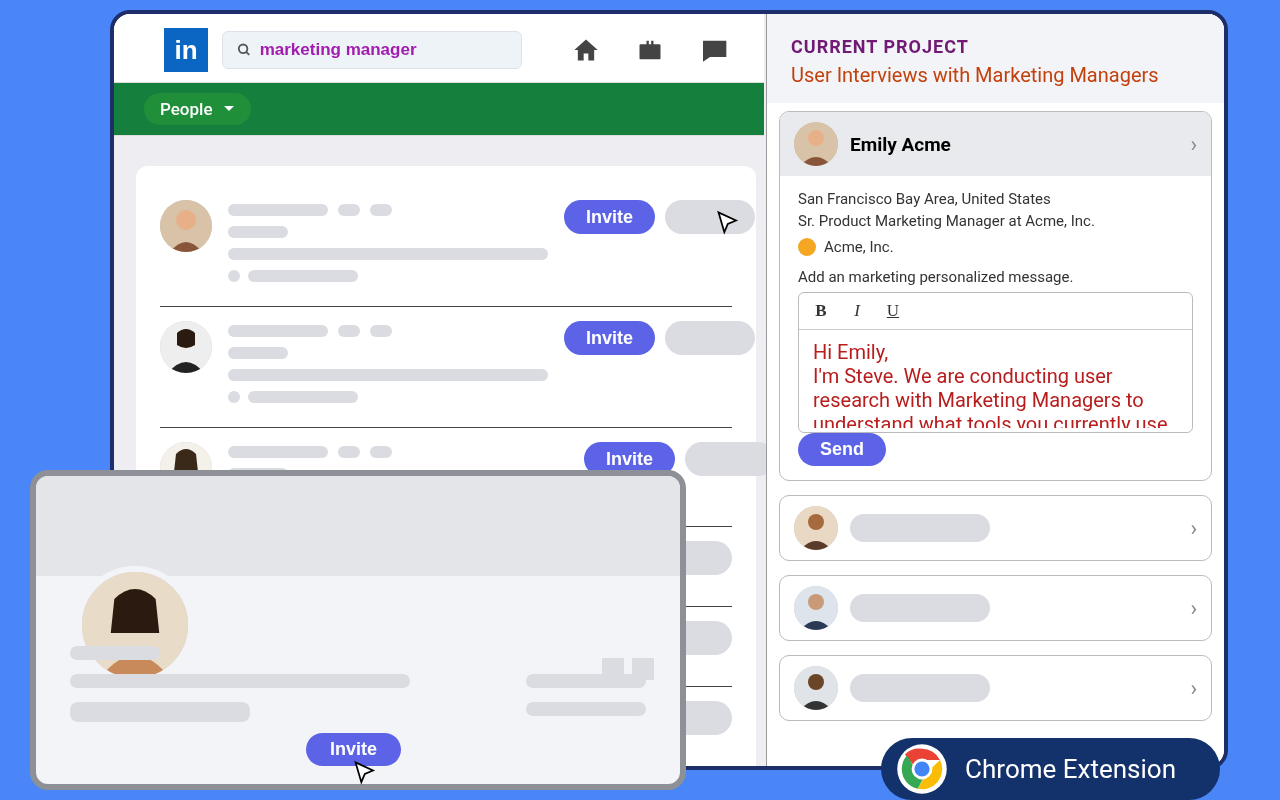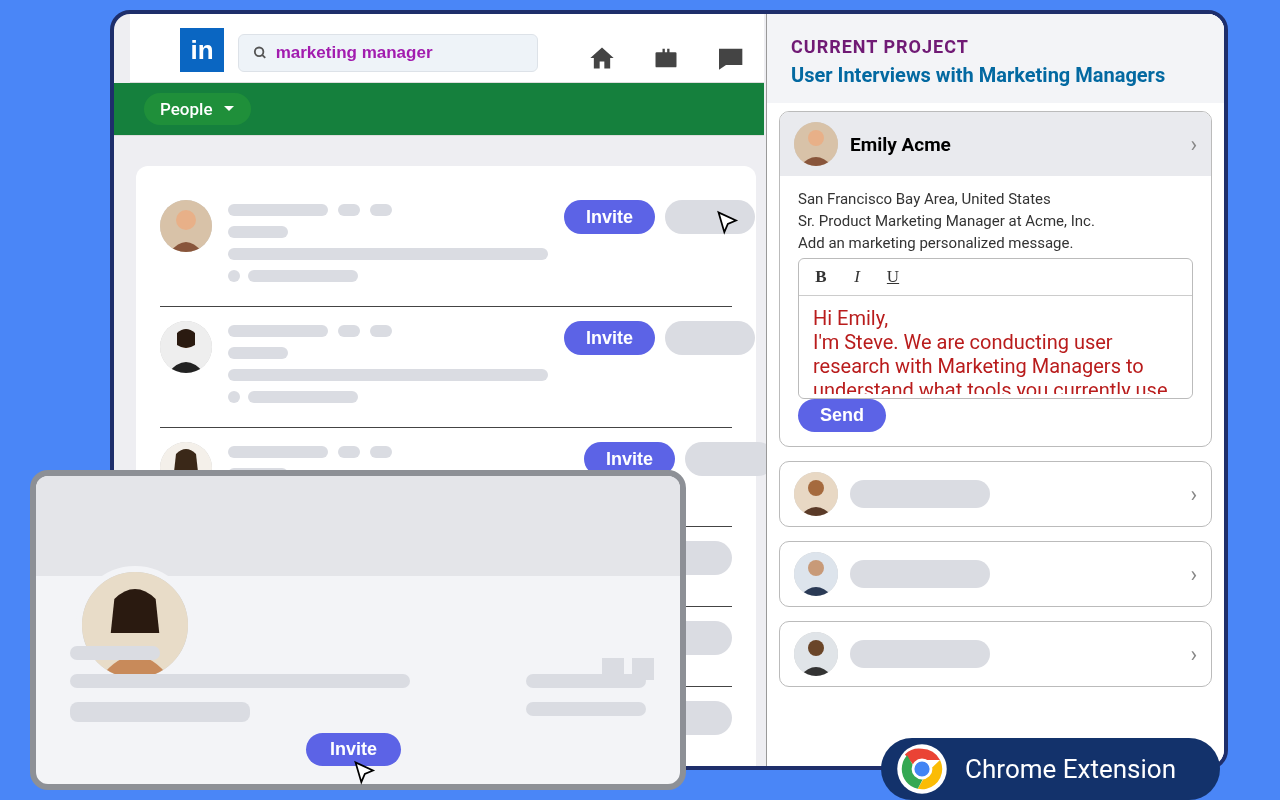--- a/index.html
+++ b/index.html
@@ -16,21 +16,21 @@
     background: #EEEEF2;
     border-radius: 20px;
     border: 4px solid #1e2e6b;
     overflow: hidden;
   }
   .main-col { position: absolute; left: 0; top:0; width: 650px; }
   .header {
     background: #fff;
     border-bottom: 1px solid #ddd;
     padding: 14px 0 10px 50px;
-    display: flex; align-items: flex-end; gap: 14px; margin-left: 16px;
+    display: flex; align-items: center; gap: 14px;
   }
   .li-logo {
     width: 44px; height: 44px; background: #0a66c2;
     display: flex; align-items: center; justify-content: center;
   }
   .li-logo span { color: #fff; font-weight: 800; font-size: 26px; font-family: Arial; }
   .search {
     display: flex; align-items: center; gap: 8px;
     background: #eef3f8; border-radius: 6px;
     padding: 8px 14px; width: 300px;
@@ -79,21 +79,21 @@
     background: #fff; border-left: 1px solid #999;
     padding: 0;
   }
   .sp-header {
     background: #f3f4f7; padding: 22px 24px 16px 24px;
   }
   .sp-eyebrow {
     color: #701a75; font-weight: 700; letter-spacing: 1px;
     font-size: 18px; margin-bottom: 6px;
   }
-  .sp-title { font-weight: 700; font-size: 20px; color: #0369a1; }
+  .sp-title { font-weight: 400; font-size: 20px; color: #c2410c; }
   .sp-body { padding: 8px 12px; }
   .card {
     border: 1px solid #bbb; border-radius: 10px;
     margin-bottom: 14px; overflow: hidden;
   }
   .card-head {
     background: #e9eaee; padding: 10px 14px;
     display: flex; align-items: center; gap: 12px;
   }
   .card-head .avatar { width: 44px; height: 44px; }
@@ -310,20 +310,24 @@
                 <rect width="44" height="44" fill="#d8c2a8"></rect>
                 <circle cx="22" cy="16" r="8" fill="#e8b088"></circle>
                 <path d="M6 44 Q22 26 38 44" fill="#88553b"></path>
               </svg></div>
           <div class="card-name">Emily Acme</div>
           <span class="chev">›</span>
         </div>
         <div class="card-body">
           <p>San Francisco Bay Area, United States</p>
           <p>Sr. Product Marketing Manager at Acme, Inc.</p>
+          <div class="co">
+            <div class="co-dot"></div>
+            <span>Acme, Inc.</span>
+          </div>
           <div class="msg-label">Add an marketing personalized message.</div>
           <div class="editor">
             <div class="toolbar">
               <span><b>B</b></span>
               <span><i>I</i></span>
               <span><u>U</u></span>
             </div>
             <textarea id="msg-body" style="">Hi Emily,
 I'm Steve. We are conducting user research with Marketing Managers to understand what tools you currently use today and what problems, if any, exist. I was wondering...</textarea>
           </div>

